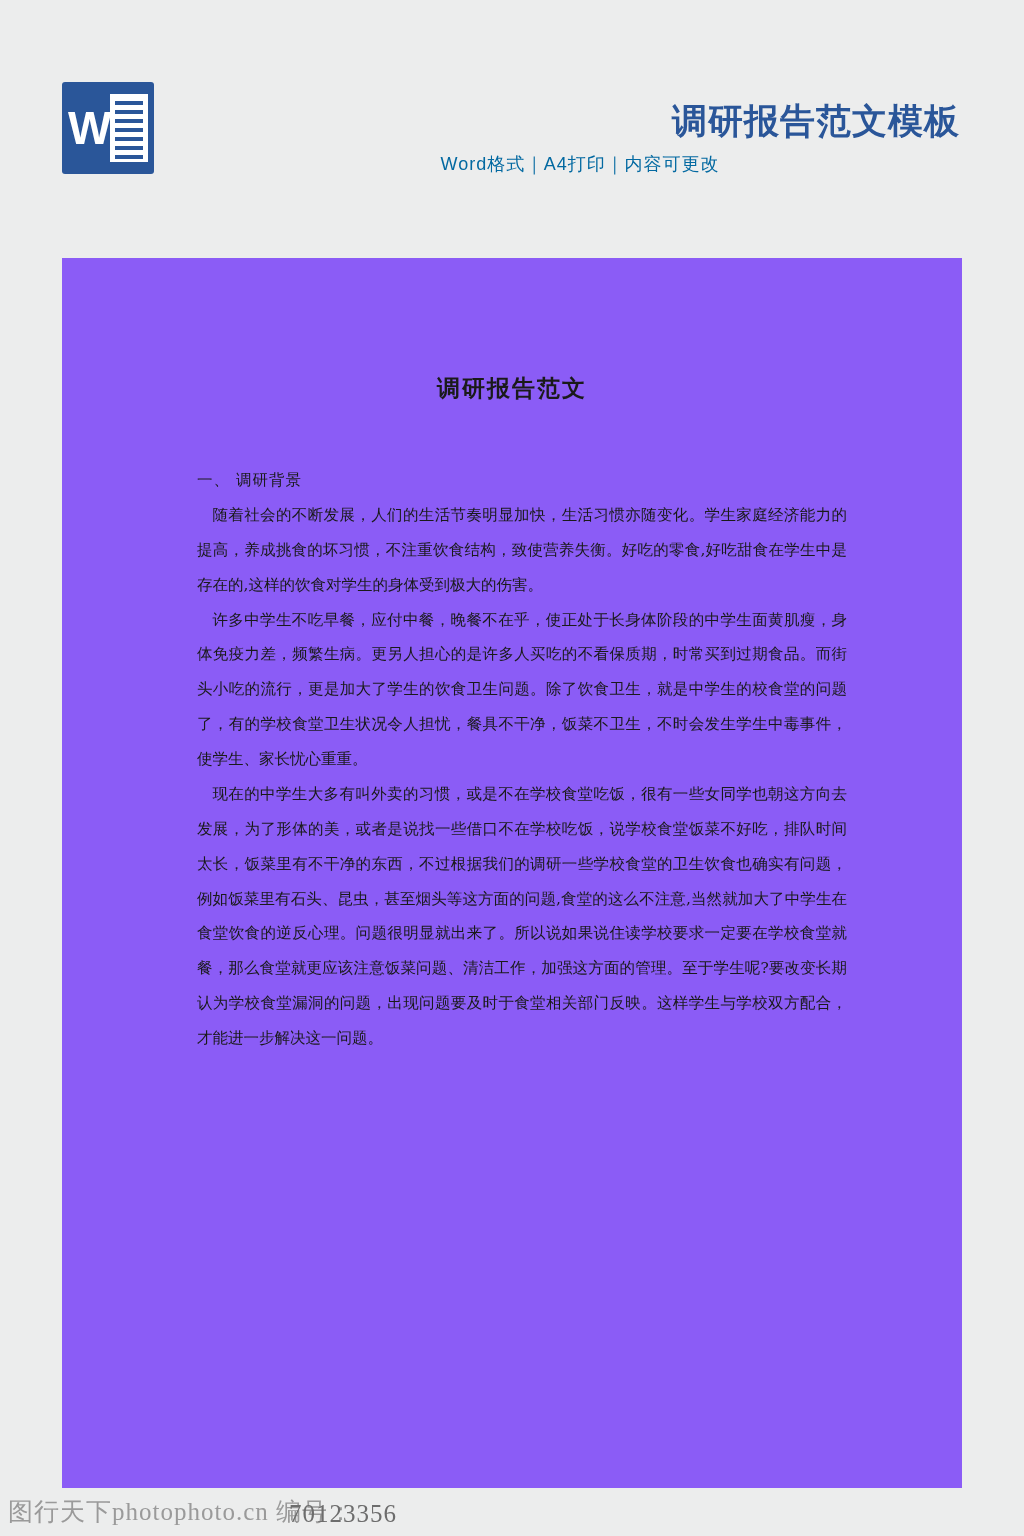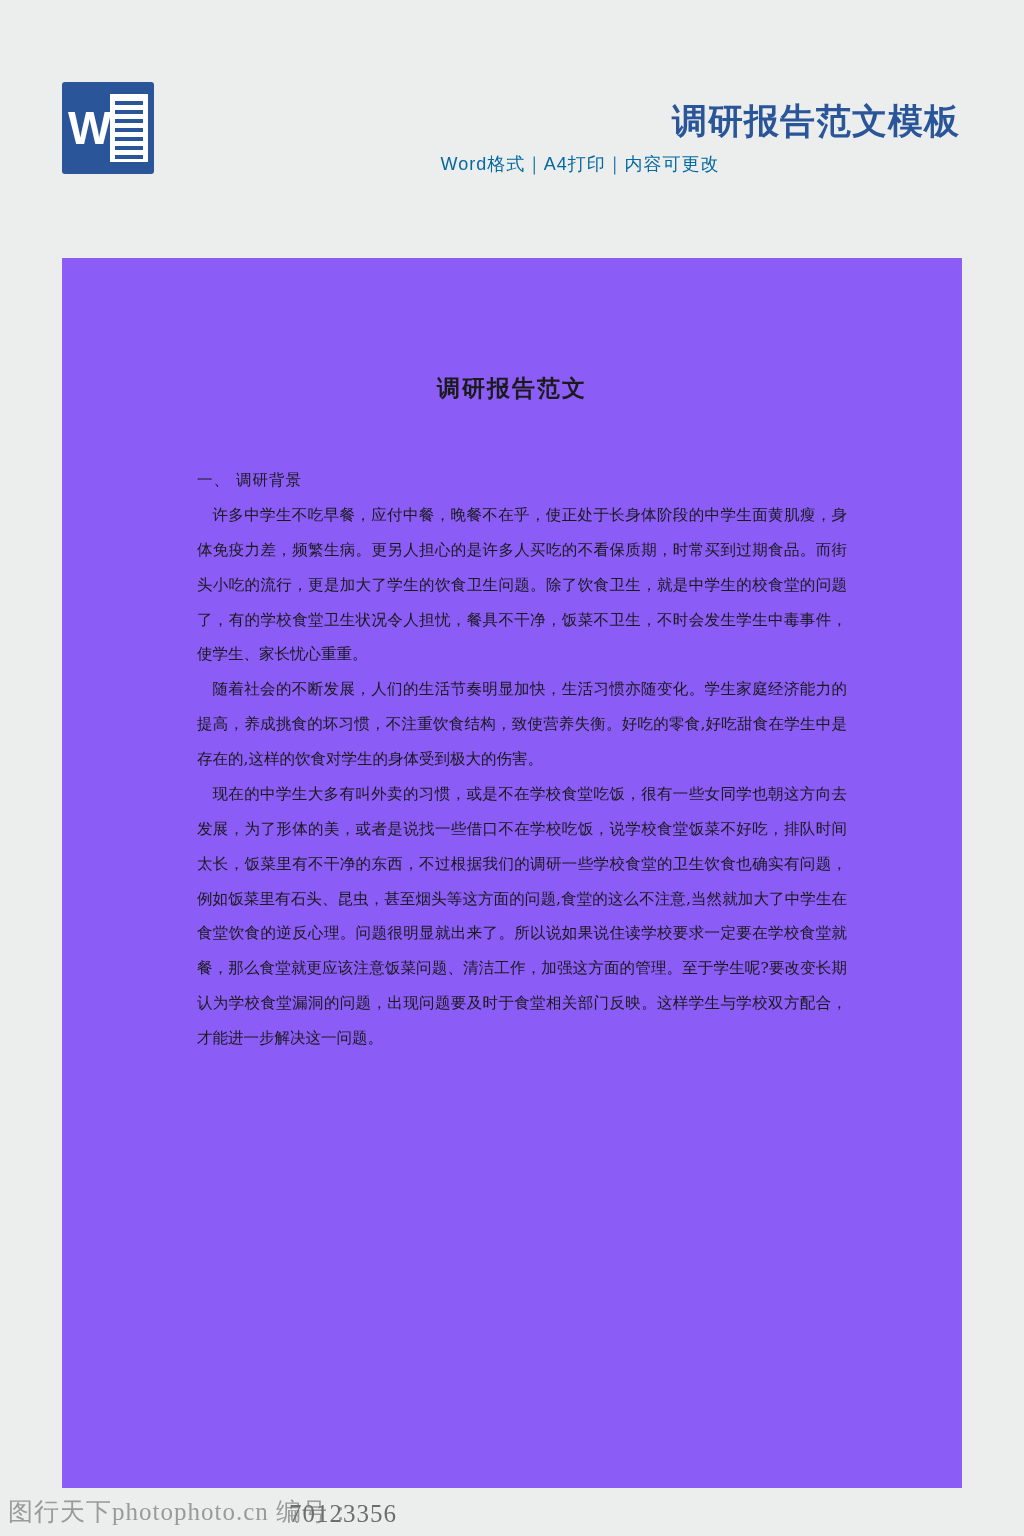--- a/index.html
+++ b/index.html
@@ -177,22 +177,22 @@
   <div class="header-title">调研报告范文模板</div>
   <div class="header-sub">Word格式｜A4打印｜内容可更改</div>
 </div>
 
 <div class="page">
 
   <div class="doc-title">调研报告范文</div>
 
   <div class="doc-body">
     <p class="p-heading">一、  调研背景</p>
+    <p class="p-indent">随着社会的不断发展，人们的生活节奏明显加快，生活习惯亦随变化。学生家庭经济能力的提高，养成挑食的坏习惯，不注重饮食结构，致使营养失衡。好吃的零食,好吃甜食在学生中是存在的,这样的饮食对学生的身体受到极大的伤害。</p>
     <p class="p-indent p-gap">许多中学生不吃早餐，应付中餐，晚餐不在乎，使正处于长身体阶段的中学生面黄肌瘦，身体免疫力差，频繁生病。更另人担心的是许多人买吃的不看保质期，时常买到过期食品。而街头小吃的流行，更是加大了学生的饮食卫生问题。除了饮食卫生，就是中学生的校食堂的问题了，有的学校食堂卫生状况令人担忧，餐具不干净，饭菜不卫生，不时会发生学生中毒事件，使学生、家长忧心重重。</p>
-    <p class="p-indent">随着社会的不断发展，人们的生活节奏明显加快，生活习惯亦随变化。学生家庭经济能力的提高，养成挑食的坏习惯，不注重饮食结构，致使营养失衡。好吃的零食,好吃甜食在学生中是存在的,这样的饮食对学生的身体受到极大的伤害。</p>
     <p class="p-indent">现在的中学生大多有叫外卖的习惯，或是不在学校食堂吃饭，很有一些女同学也朝这方向去发展，为了形体的美，或者是说找一些借口不在学校吃饭，说学校食堂饭菜不好吃，排队时间太长，饭菜里有不干净的东西，不过根据我们的调研一些学校食堂的卫生饮食也确实有问题，例如饭菜里有石头、昆虫，甚至烟头等这方面的问题,食堂的这么不注意,当然就加大了中学生在食堂饮食的逆反心理。问题很明显就出来了。所以说如果说住读学校要求一定要在学校食堂就餐，那么食堂就更应该注意饭菜问题、清洁工作，加强这方面的管理。至于学生呢?要改变长期认为学校食堂漏洞的问题，出现问题要及时于食堂相关部门反映。这样学生与学校双方配合，才能进一步解决这一问题。</p>
   </div>
 </div>
 
 <div class="footer">
   <div class="wm-text">图行天下photophoto.cn  编号：</div>
   <div class="wm-id">70123356</div>
 </div>
 
 </body></html>

